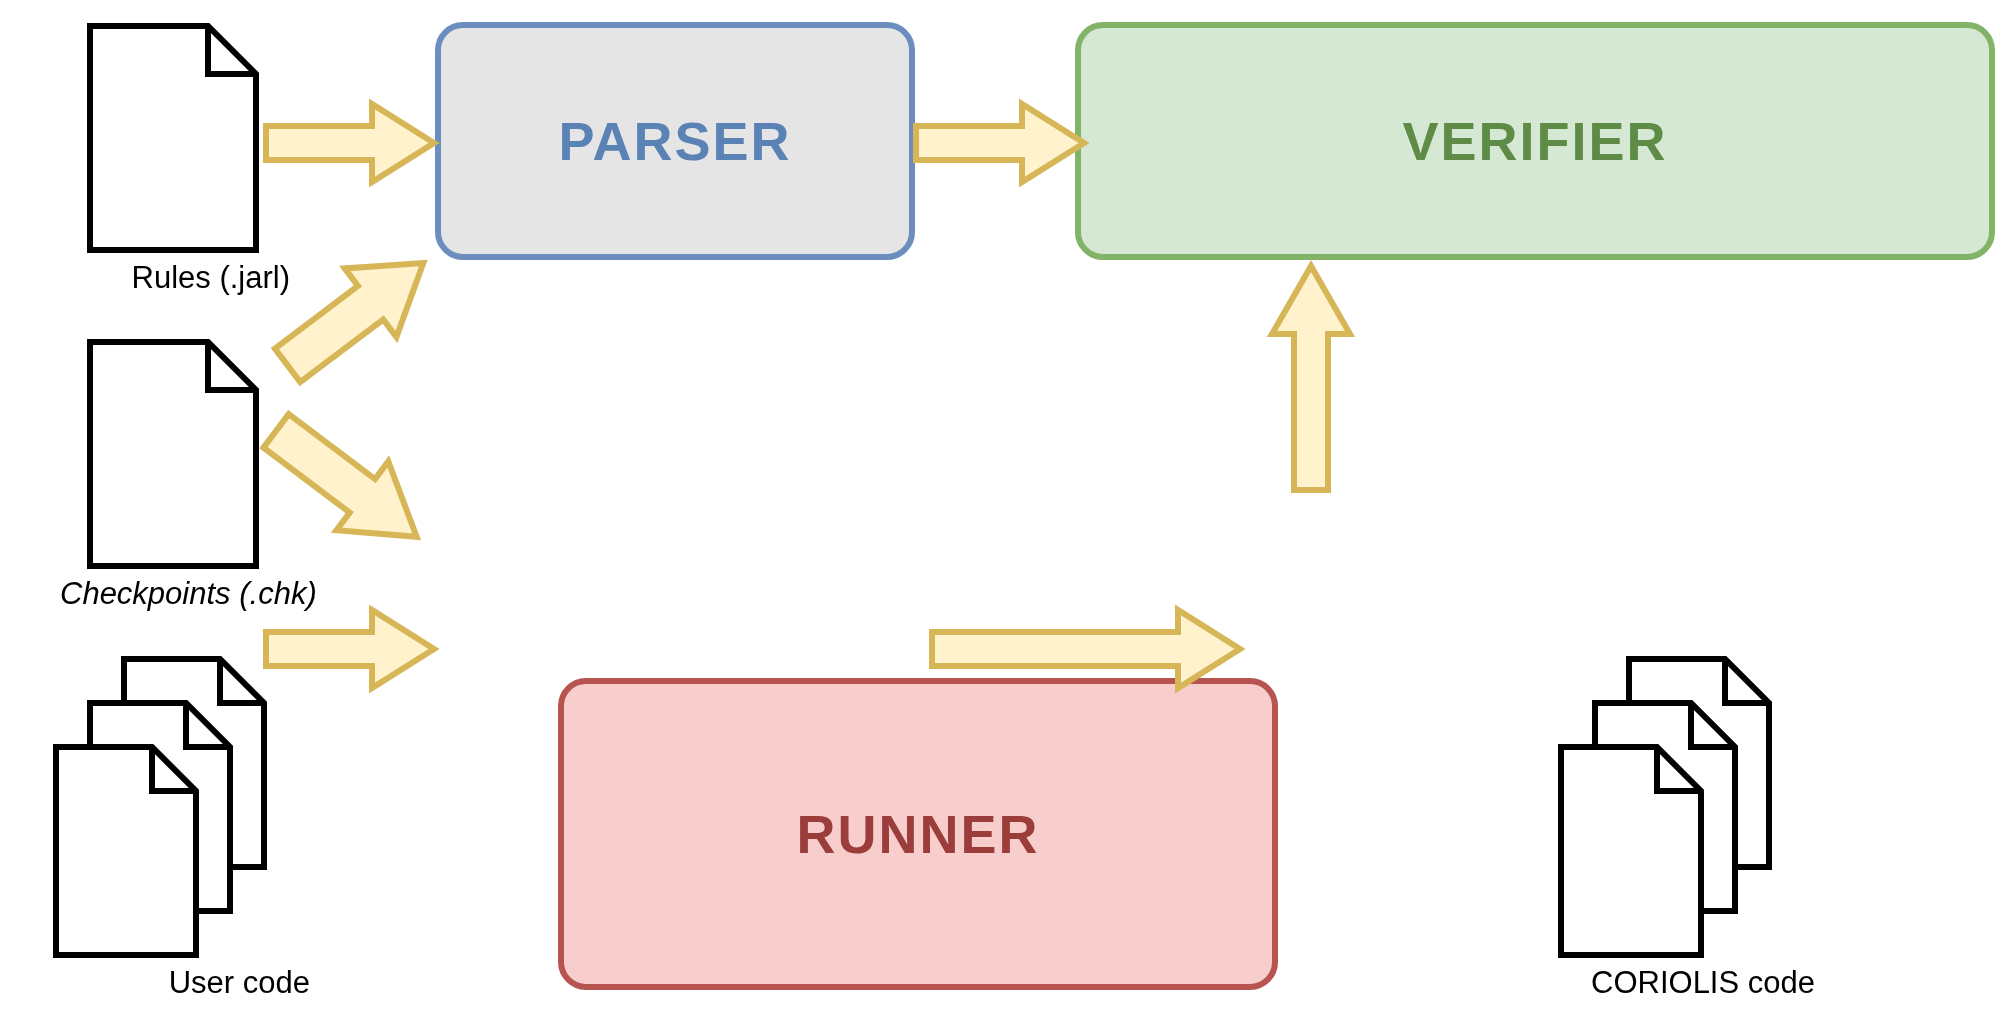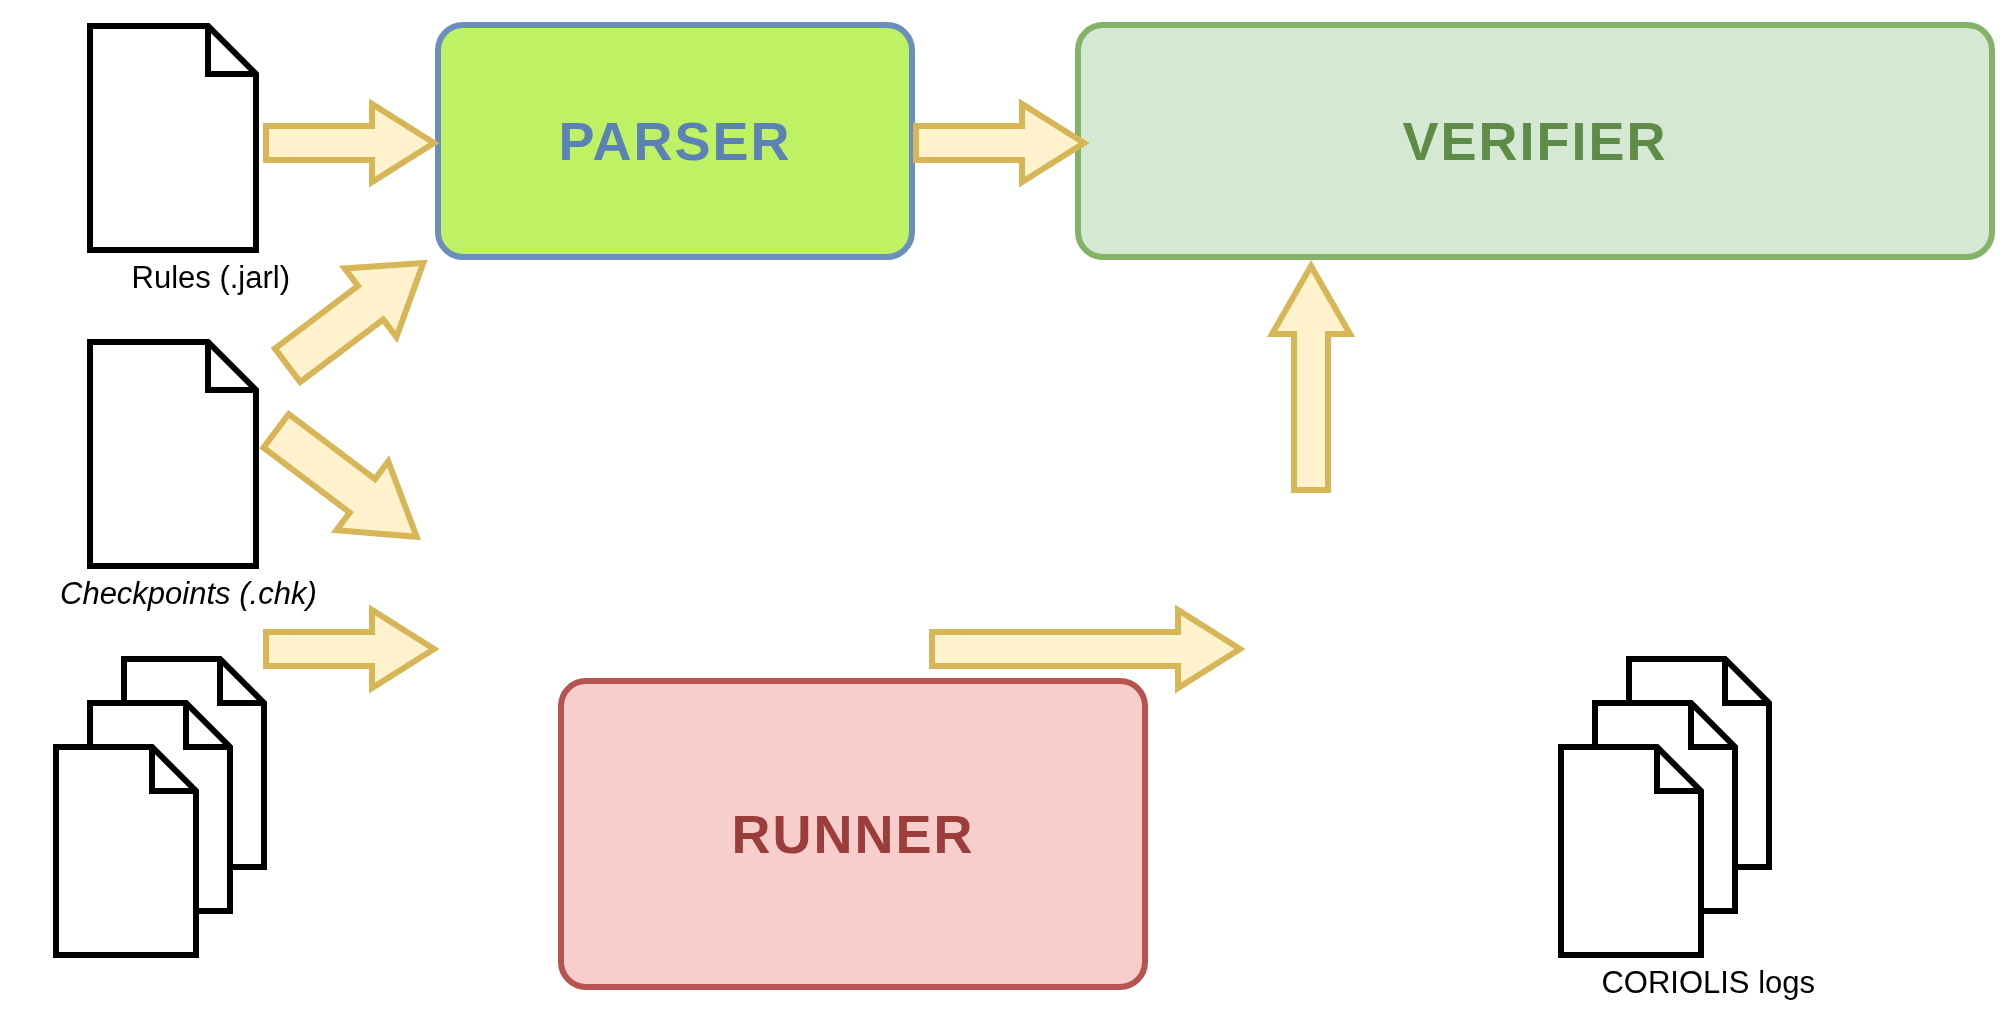--- a/index.html
+++ b/index.html
@@ -31,36 +31,36 @@
     font-size: 54px;
     font-weight: bold;
     letter-spacing: 2px;
     line-height: 1;
     user-select: none;
   }
 
   #box-parser {
     left: 435px; top: 22px;
     width: 480px; height: 238px;
-    background: #bef264;
+    background: #e5e5e5;
     border: 6px solid #6c8ebf;
   }
   #box-parser .proc-label { color: #5b82b5; }
 
   #box-verifier {
     left: 1075px; top: 22px;
     width: 920px; height: 238px;
     background: #d5e8d4;
     border: 6px solid #82b366;
   }
   #box-verifier .proc-label { color: #5e8c46; }
 
   #box-runner {
     left: 558px; top: 678px;
-    width: 590px; height: 312px;
+    width: 720px; height: 312px;
     background: #f8cecc;
     border: 6px solid #b85450;
   }
   #box-runner .proc-label { color: #9b3e3b; }
 
   
   .file-group {
     position: absolute;
   }
   .file-group svg { display: block; overflow: visible; }
@@ -127,32 +127,33 @@
 
       <path d="M 84 4 L 180 4 L 224 48 L 224 212 L 84 212 Z" fill="#ffffff" stroke="#000000" stroke-width="6" stroke-linejoin="miter"></path>
       <path d="M 180 4 L 180 48 L 224 48" fill="none" stroke="#000000" stroke-width="6" stroke-linejoin="miter"></path>
 
       <path d="M 50 48 L 146 48 L 190 92 L 190 256 L 50 256 Z" fill="#ffffff" stroke="#000000" stroke-width="6" stroke-linejoin="miter"></path>
       <path d="M 146 48 L 146 92 L 190 92" fill="none" stroke="#000000" stroke-width="6" stroke-linejoin="miter"></path>
 
       <path d="M 16 92 L 112 92 L 156 136 L 156 300 L 16 300 Z" fill="#ffffff" stroke="#000000" stroke-width="6" stroke-linejoin="miter"></path>
       <path d="M 112 92 L 112 136 L 156 136" fill="none" stroke="#000000" stroke-width="6" stroke-linejoin="miter"></path>
     </svg>
+    <div class="file-caption">User code</div>
   </div>
 
   <div class="file-group" id="file-logs">
     <svg width="270" height="305" viewBox="0 0 270 305">
       <path d="M 84 4 L 180 4 L 224 48 L 224 212 L 84 212 Z" fill="#ffffff" stroke="#000000" stroke-width="6" stroke-linejoin="miter"></path>
       <path d="M 180 4 L 180 48 L 224 48" fill="none" stroke="#000000" stroke-width="6" stroke-linejoin="miter"></path>
       <path d="M 50 48 L 146 48 L 190 92 L 190 256 L 50 256 Z" fill="#ffffff" stroke="#000000" stroke-width="6" stroke-linejoin="miter"></path>
       <path d="M 146 48 L 146 92 L 190 92" fill="none" stroke="#000000" stroke-width="6" stroke-linejoin="miter"></path>
       <path d="M 16 92 L 112 92 L 156 136 L 156 300 L 16 300 Z" fill="#ffffff" stroke="#000000" stroke-width="6" stroke-linejoin="miter"></path>
       <path d="M 112 92 L 112 136 L 156 136" fill="none" stroke="#000000" stroke-width="6" stroke-linejoin="miter"></path>
     </svg>
-    <div class="file-caption">CORIOLIS logs</div>
+    <div class="file-caption">CORIOLIS code</div>
   </div>
 
   <div class="proc-box" id="box-parser">
     <span class="proc-label">PARSER</span>
   </div>
 
   <div class="proc-box" id="box-verifier">
     <span class="proc-label">VERIFIER</span>
   </div>
 

